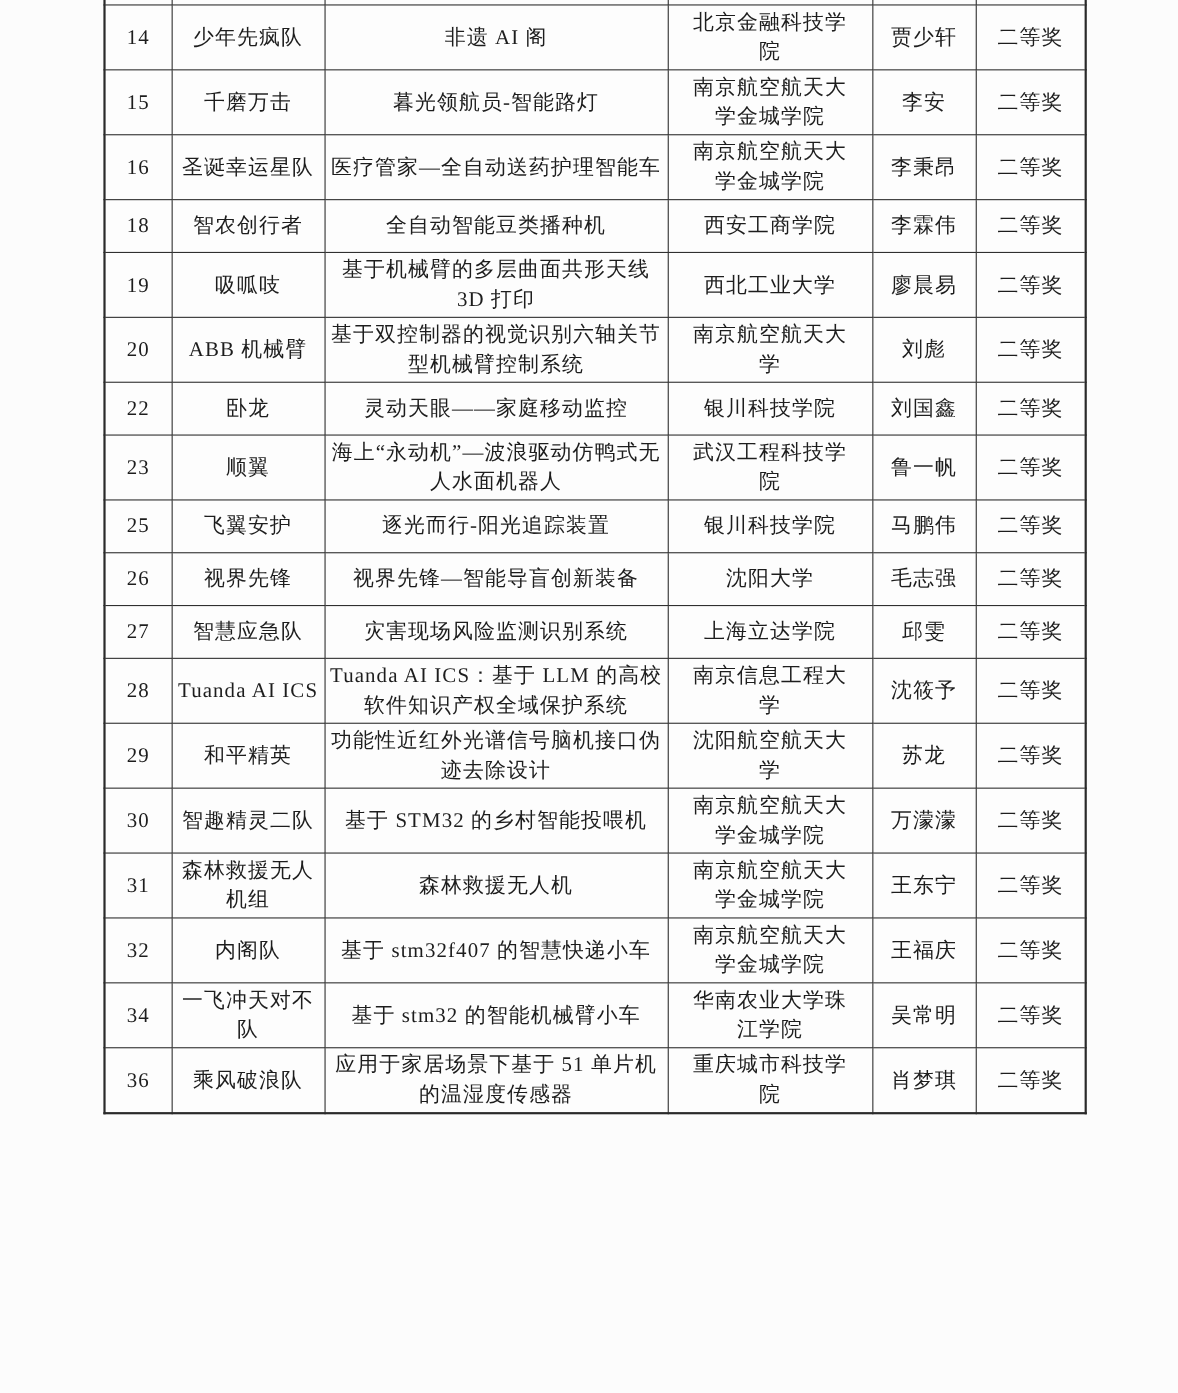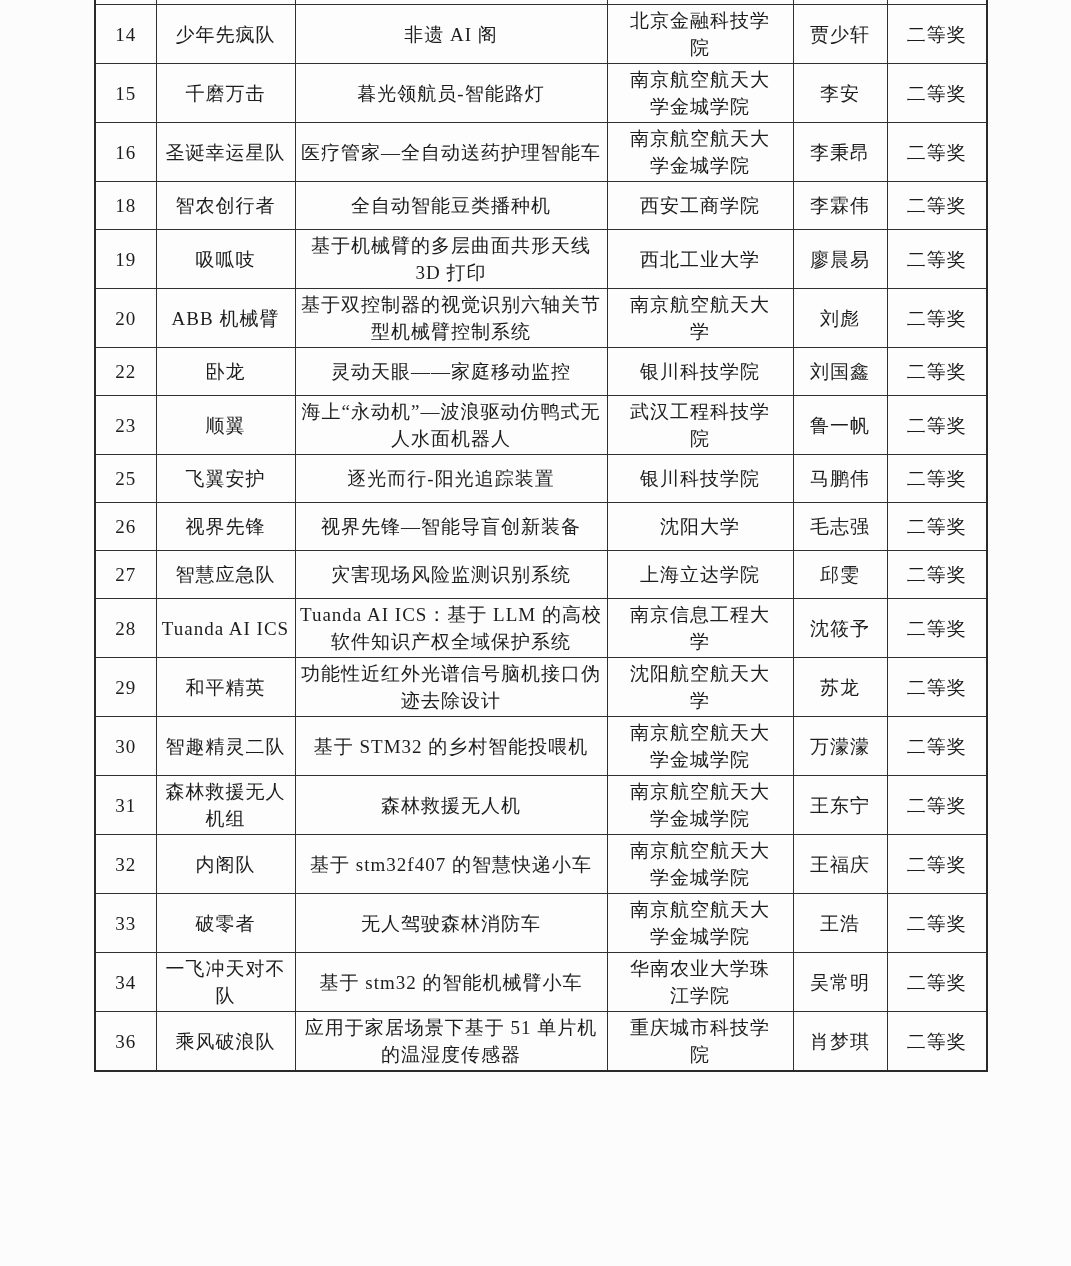--- a/index.html
+++ b/index.html
@@ -190,28 +190,20 @@
       </tr>
       <tr>
         <td class="col-no">32</td>
         <td class="col-team">内阁队</td>
         <td class="col-project">基于 stm32f407 的智慧快递小车</td>
         <td class="col-school">南京航空航天大学金城学院</td>
         <td class="col-name">王福庆</td>
         <td class="col-award">二等奖</td>
       </tr>
       <tr>
-        <td class="col-no">33</td>
-        <td class="col-team">破零者</td>
-        <td class="col-project">无人驾驶森林消防车</td>
-        <td class="col-school">南京航空航天大学金城学院</td>
-        <td class="col-name">王浩</td>
-        <td class="col-award">二等奖</td>
-      </tr>
-      <tr>
         <td class="col-no">34</td>
         <td class="col-team">一飞冲天对不队</td>
         <td class="col-project">基于 stm32 的智能机械臂小车</td>
         <td class="col-school">华南农业大学珠江学院</td>
         <td class="col-name">吴常明</td>
         <td class="col-award">二等奖</td>
       </tr>
       <tr>
         <td class="col-no">36</td>
         <td class="col-team">乘风破浪队</td>

